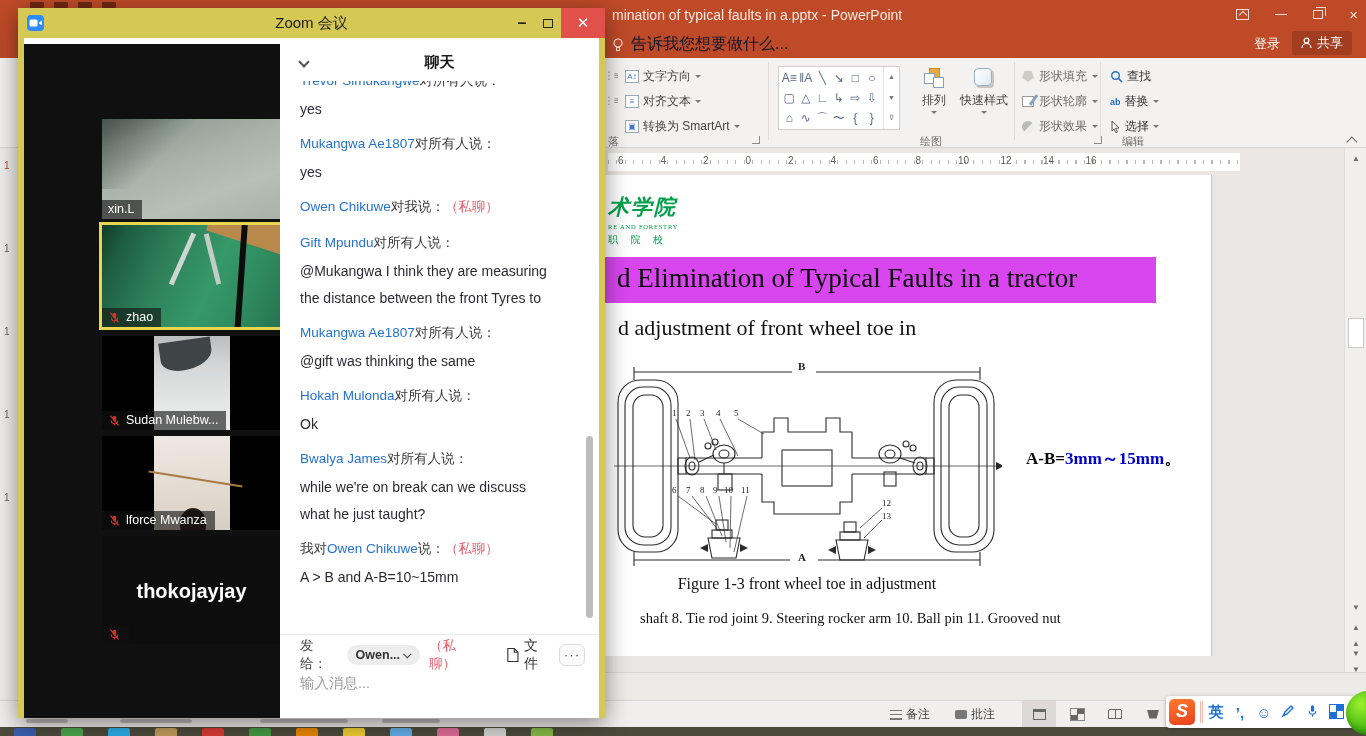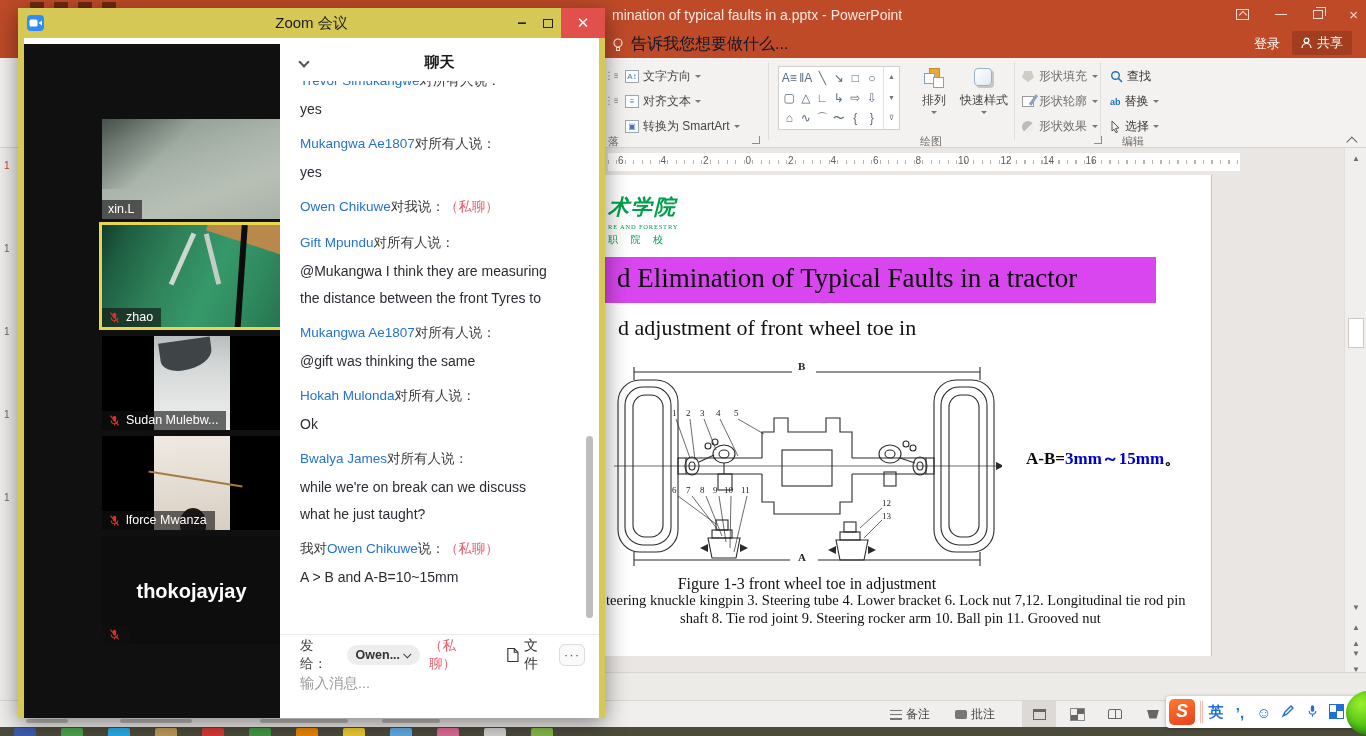--- a/index.html
+++ b/index.html
@@ -74,21 +74,21 @@
   .banner span { position:absolute; left:77px; top:6px; font-size:27px; color:#0a0a0a; white-space:nowrap; }
   .subtitle { position:absolute; left:78px; top:140px; font-size:22px; color:#111; white-space:nowrap; }
   .diagram { position:absolute; left:72px; top:187px; width:390px; height:216px; }
   .diagram svg { position:absolute; inset:0; }
   #diagram-labels span { position:absolute; font-size:9px; color:#222; font-family:"Liberation Serif", serif; }
   #diagram-labels span.dim { font-size:11px; font-weight:bold; }
   .ab-note { position:absolute; left:486px; top:272px; font-size:17px; font-weight:bold; color:#0a0a0a; white-space:nowrap; }
   .ab-note .blue { color:#0000CC; }
   .caption { position:absolute; left:72px; top:400px; width:390px; text-align:center; font-size:16px; color:#111; }
   .parts1 { position:absolute; left:66px; top:417px; font-size:14.5px; color:#111; white-space:nowrap; }
-  .parts2 { position:absolute; left:100px; top:435px; font-size:14.5px; color:#111; white-space:nowrap;margin-left:40px; }
+  .parts2 { position:absolute; left:100px; top:435px; font-size:14.5px; color:#111; white-space:nowrap; }
 
   
   .vscroll { position:absolute; left:1344px; top:148px; width:22px; height:524px; background:#F1EFED; border-left:1px solid #E2DFDC; }
   .vs-btn { position:absolute; left:3px; width:16px; height:16px; color:#6f6c69; font-size:8px; text-align:center; line-height:16px; }
   .vs-thumb { position:absolute; left:3px; top:170px; width:16px; height:30px; background:#fff; border:1px solid #CBC8C5; }
 
   .below-strip { position:absolute; left:0; top:672px; width:1366px; height:28px; background:#EDEBE8; border-top:1px solid #D8D5D2; }
   .statusbar { position:absolute; left:0; top:700px; width:1366px; height:27px; background:#F1EFED; border-top:1px solid #D9D6D3; font-size:12px; color:#444; }
   .sb-item { position:absolute; top:5px; display:flex; align-items:center; gap:4px; }
   .sb-notes-ic { width:12px; height:10px; border-bottom:2px solid #777; background:repeating-linear-gradient(#777 0 1px,transparent 1px 4px); }
@@ -452,21 +452,20 @@
               <span style="left: 129px; top: 123px;">11</span>
               <span style="left: 270px; top: 136px;">12</span>
               <span style="left: 270px; top: 149px;">13</span>
             </div>
         </div>
 
         <div class="ab-note">
           <span>A-B=</span><span class="blue">3mm～15mm</span><span>。</span>
         </div>
         <div class="caption">Figure 1-3 front wheel toe in adjustment</div>
-        <div class="parts1">teering knuckle kingpin 3. Steering tube 4. Lower bracket 6. Lock nut 7,12. Longitudinal tie rod pin</div>
         <div class="parts2">shaft 8. Tie rod joint 9. Steering rocker arm 10. Ball pin 11. Grooved nut</div>
       </div>
     </div>
 
     <div class="vscroll">
       <span class="vs-btn" style="top:3px">▲</span>
       <span class="vs-thumb"></span>
       <span class="vs-btn" style="top:452px">▼</span>
       <span class="vs-btn" style="top:472px">▲<br>▲</span>
       <span class="vs-btn" style="top:498px">▼<br>▼</span>

